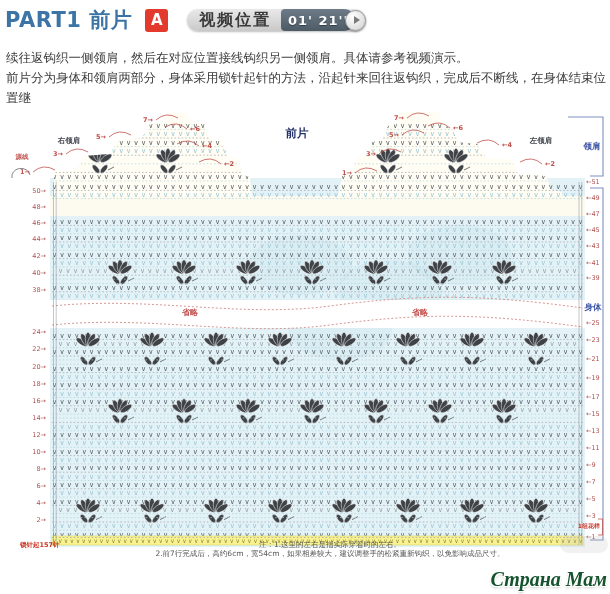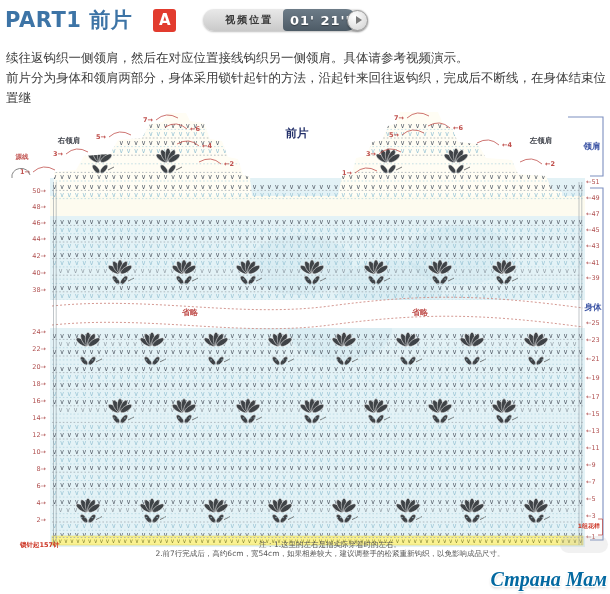--- a/index.html
+++ b/index.html
@@ -1,40 +1,40 @@
 <!DOCTYPE html>
 <html><head>
 <meta charset="utf-8">
 <style>
   html,body{margin:0;padding:0;background:#fff;}
   #page{position:relative;width:610px;height:594px;background:#fff;overflow:hidden;
         font-family:"DejaVu Sans","Liberation Sans",sans-serif;}
   
-  #hdr{position:absolute;left:5px;top:6px;height:28px;display:flex;align-items:center;gap:21px;}
+  #hdr{position:absolute;left:5px;top:6px;height:28px;display:flex;align-items:center;gap:13px;}
   #hdr .title{font-size:21px;font-weight:bold;color:#3d74a6;letter-spacing:0.5px;}
   #hdr .badge{width:23px;height:23px;background:#e23b2e;color:#fff;font-weight:bold;font-size:15px;
               display:flex;align-items:center;justify-content:center;border-radius:3px;}
   #vidpill{display:flex;align-items:center;margin-left:6px;height:22px;border-radius:11px;
            background:linear-gradient(#e9e9e9,#c9c9c9);box-shadow:0 1px 2px rgba(0,0,0,.25);}
-  #vidpill .vlabel{padding:0 10px 0 22px;font-size:10px;font-weight:bold;color:#3a3a3a;letter-spacing:2px;}
+  #vidpill .vlabel{padding:0 10px 0 12px;font-size:16px;font-weight:bold;color:#3a3a3a;letter-spacing:2px;}
   #vidpill .vtime{height:22px;min-width:74px;display:flex;align-items:center;justify-content:center;
            background:linear-gradient(#6d7c88,#4d5b66);color:#fff;font-size:13px;font-weight:bold;
            border-radius:4px 11px 11px 4px;letter-spacing:1px;text-shadow:0 1px 1px rgba(0,0,0,.4);}
   #vidpill .play{width:19px;height:19px;margin-left:-10px;border-radius:50%;
            background:radial-gradient(circle at 35% 30%,#fff,#cfcfcf);border:1px solid #9a9a9a;
            display:flex;align-items:center;justify-content:center;box-shadow:0 1px 2px rgba(0,0,0,.3);}
   #vidpill .play span{width:0;height:0;border-left:6px solid #7a7a7a;border-top:4px solid transparent;
            border-bottom:4px solid transparent;margin-left:2px;}
   
   #intro{position:absolute;left:6px;top:48px;width:600px;font-size:12.5px;color:#3c3c3c;line-height:20px;}
   
   #notes{position:absolute;left:0;top:540px;width:660px;text-align:center;font-size:7.5px;color:#555;line-height:9px;}
   
   #sm{position:absolute;right:3px;bottom:3px;font-family:"Liberation Serif","DejaVu Serif",serif;
-      font-style:italic;font-weight:bold;font-size:20px;color:#0369a1;
+      font-style:italic;font-weight:bold;font-size:20px;color:#14532d;
       text-shadow:-1px -1px 0 #fff,1px -1px 0 #fff,-1px 1px 0 #fff,1px 1px 0 #fff,0 2px 3px rgba(0,0,0,.25);}
   #pillwm{position:absolute;left:560px;top:536px;width:48px;height:17px;border-radius:9px;
       background:rgba(190,190,190,.22);}
   svg text{font-family:"DejaVu Sans","Liberation Sans",sans-serif;}
   #chartsvg{position:absolute;left:0;top:0;}
 </style>
 </head>
 <body>
 
 <div id="page">

